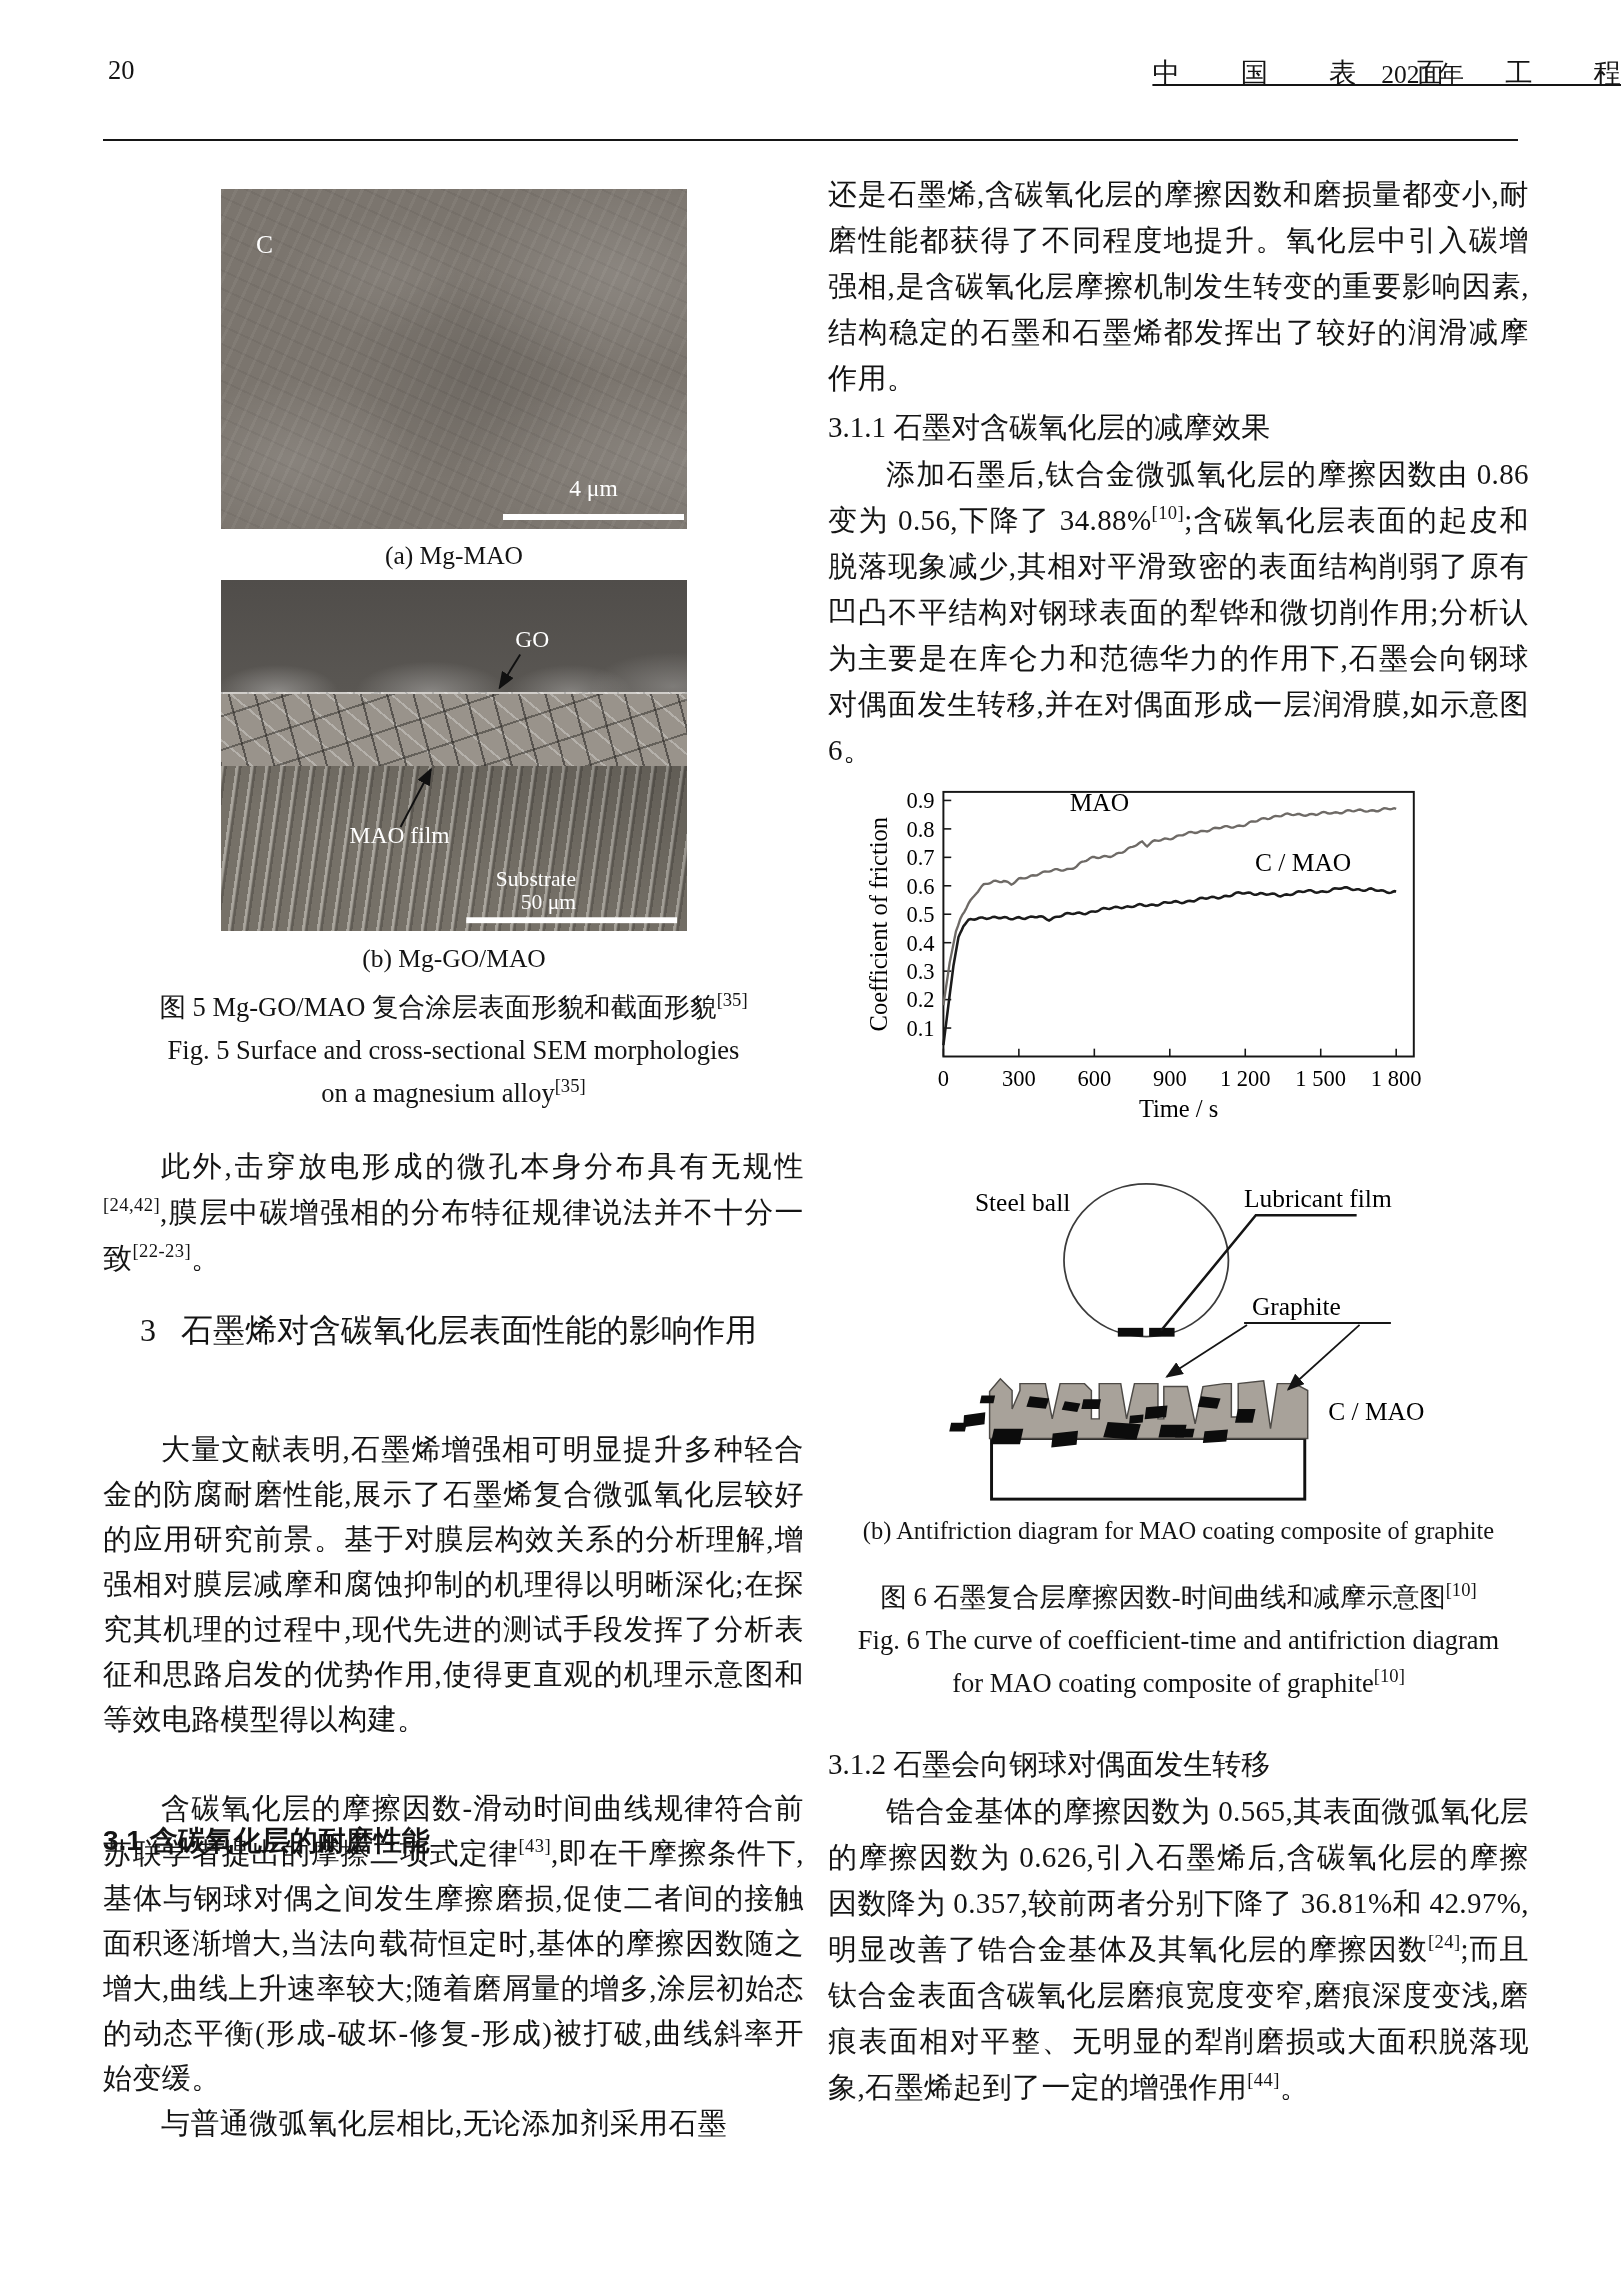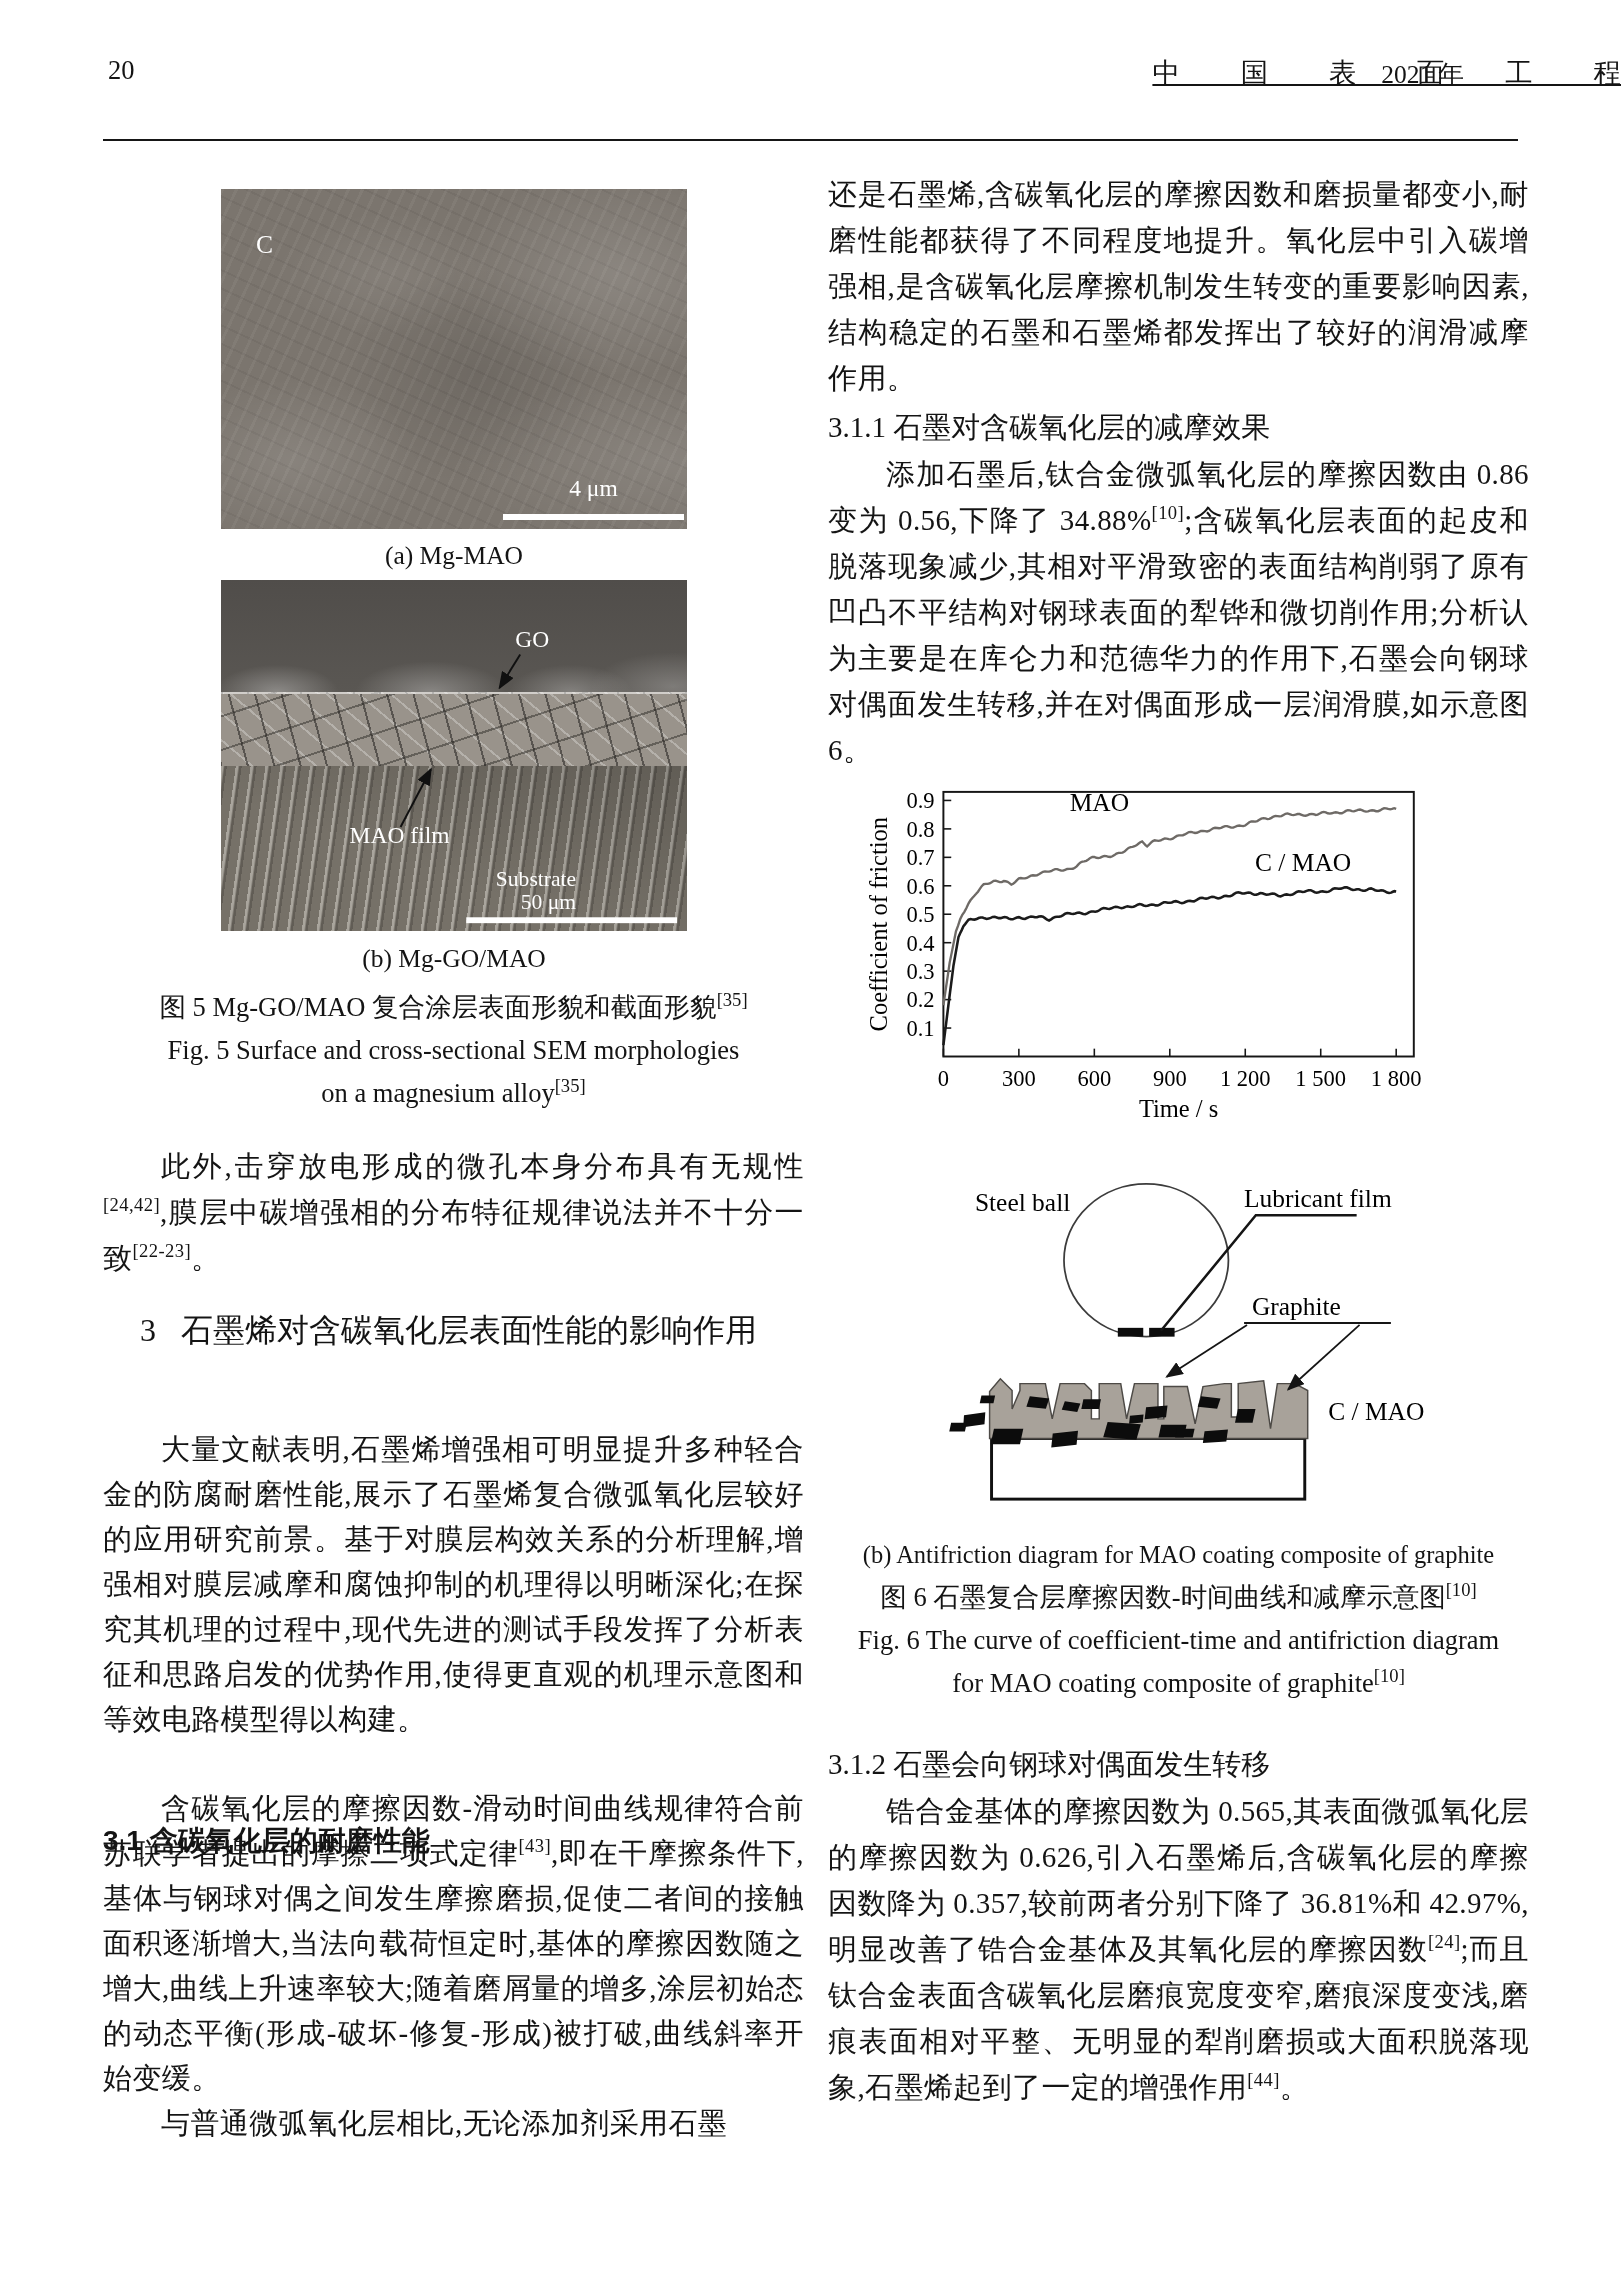--- a/index.html
+++ b/index.html
@@ -225,21 +225,21 @@
 
       <text x="112" y="30" font-size="26">Steel ball</text>
       <text x="387" y="26" font-size="26">Lubricant film</text>
       <polyline points="502,34 399,34 302,152" fill="none" stroke="#151515" stroke-width="2.6"></polyline>
       <text x="395" y="136" font-size="26">Graphite</text>
       <line x1="387" y1="144" x2="537" y2="144" stroke="#151515" stroke-width="2"></line>
       <line x1="390" y1="146" x2="308" y2="199" stroke="#151515" stroke-width="1.8" marker-end="url(#arrD)"></line>
       <line x1="505" y1="146" x2="432" y2="212" stroke="#151515" stroke-width="1.8" marker-end="url(#arrD)"></line>
       <text x="473" y="243" font-size="26">C / MAO</text>
     </svg>
-    <div class="blk encap" style="left:0;top:1360px;width:701px;margin-top:24px;">(b) Antifriction diagram for MAO coating composite of graphite</div>
+    <div class="blk encap" style="left:0;top:1360px;width:701px;">(b) Antifriction diagram for MAO coating composite of graphite</div>
 
     <div class="blk fig-main-cap" style="left:0;top:1419px;width:701px;">
       <div>图 6  石墨复合层摩擦因数-时间曲线和减摩示意图<sup>[10]</sup></div>
       <div>Fig. 6  The curve of coefficient-time and antifriction diagram</div>
       <div>for MAO coating composite of graphite<sup>[10]</sup></div>
     </div>
 
     <div class="blk h-sub" style="left:0;top:1588px;width:701px;">3.1.2  石墨会向钢球对偶面发生转移</div>
 
     <div class="blk" style="left:0;top:1631px;width:701px;">

